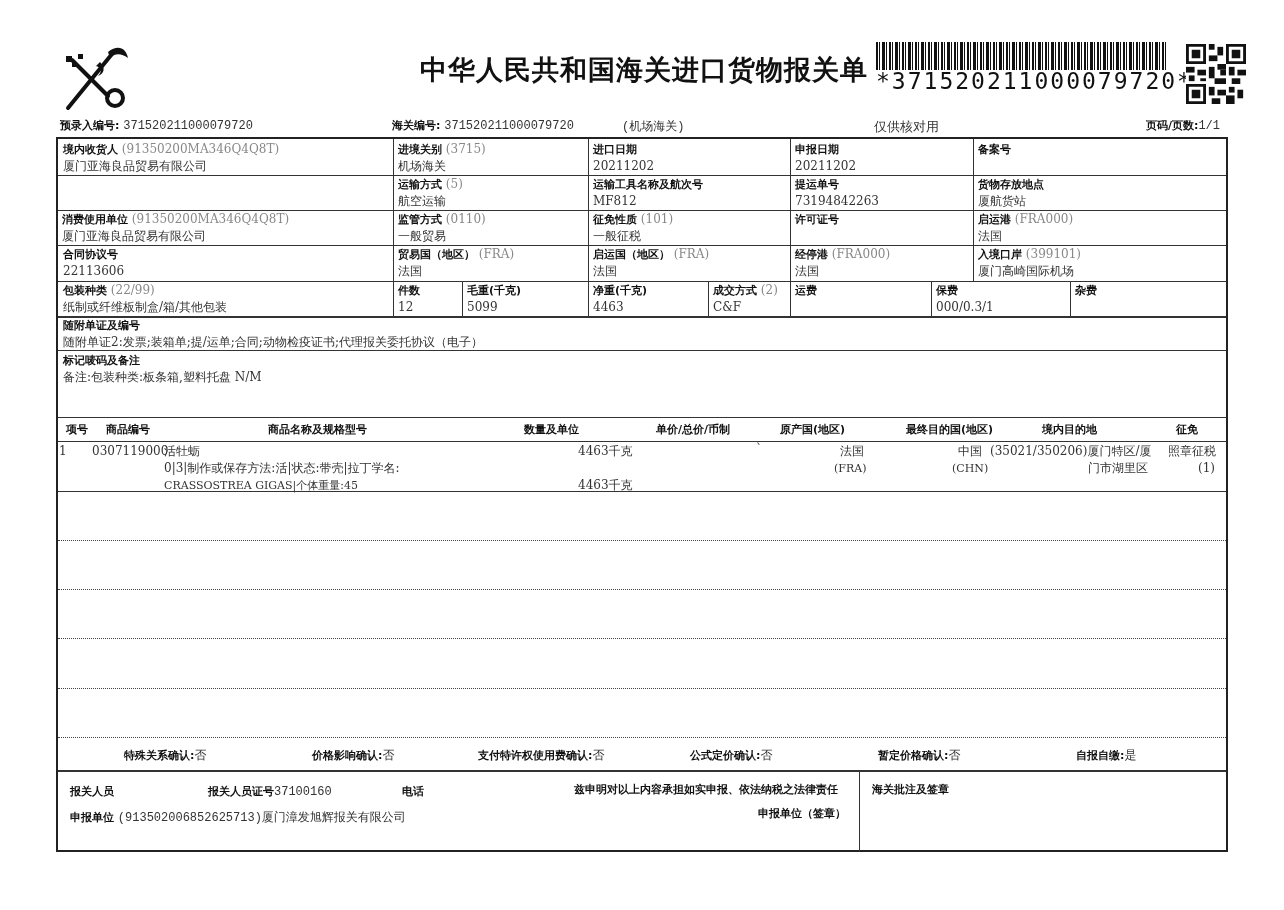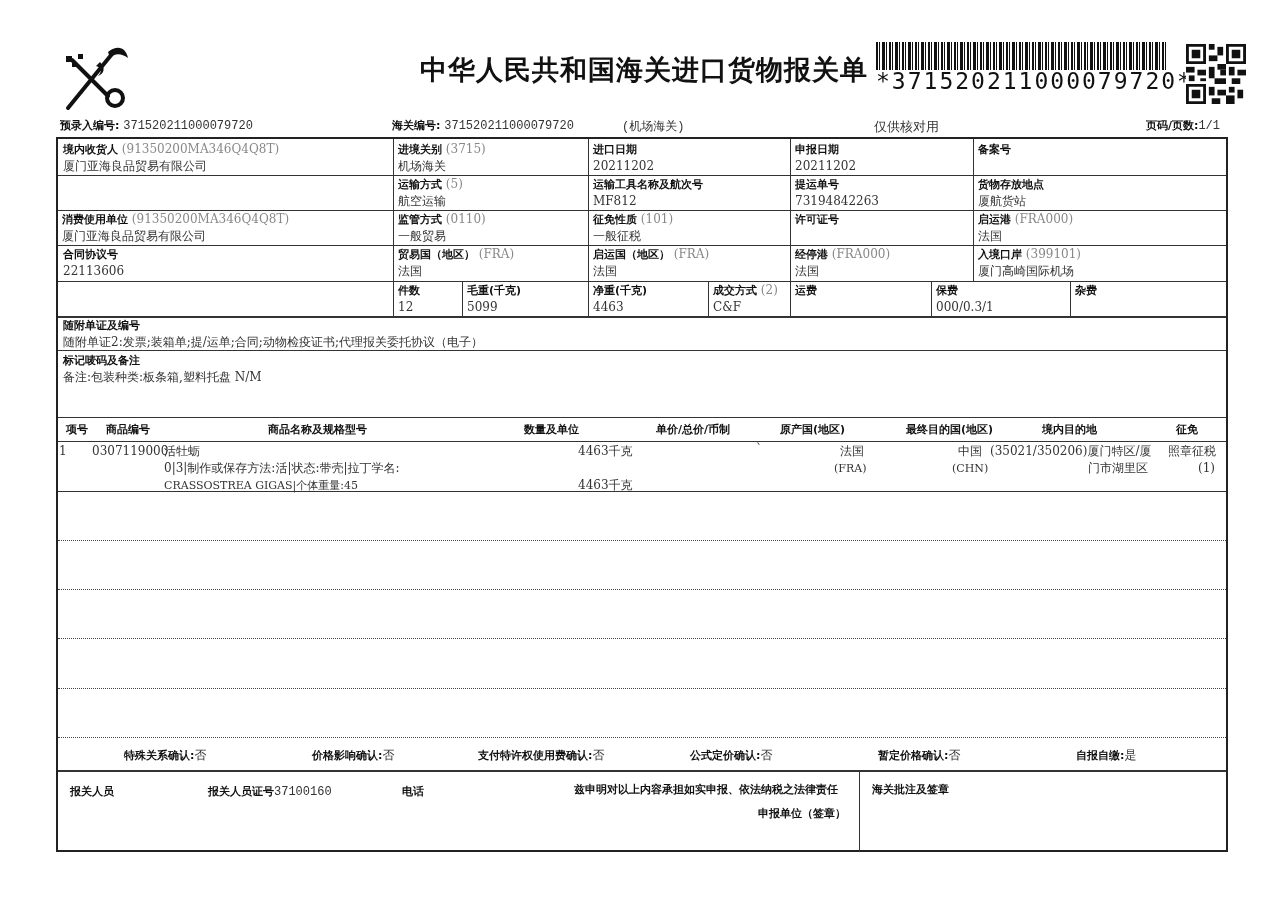--- a/index.html
+++ b/index.html
@@ -203,20 +203,24 @@
   </div>
   <div class="cell" style="left:737px; top:107px;">
     <span class="lbl">经停港</span> <span class="code">(FRA000)</span><br>
     <span class="val">法国</span>
   </div>
   <div class="cell" style="left:920px; top:107px;">
     <span class="lbl">入境口岸</span> <span class="code">(399101)</span><br>
     <span class="val">厦门高崎国际机场</span>
   </div>
 
+  <div class="cell" style="left:5px; top:143px;">
+    <span class="lbl">包装种类</span> <span class="code">(22/99)</span><br>
+    <span class="val">纸制或纤维板制盒/箱/其他包装</span>
+  </div>
   <div class="cell" style="left:340px; top:143px;">
     <span class="lbl">件数</span><br>
     <span class="val">12</span>
   </div>
   <div class="cell" style="left:409px; top:143px;">
     <span class="lbl">毛重(千克)</span><br>
     <span class="val">5099</span>
   </div>
   <div class="cell" style="left:535px; top:143px;">
     <span class="lbl">净重(千克)</span><br>
@@ -303,20 +307,23 @@
 
   <div class="conf" style="left:12px; top:645px;">
     <span class="b">报关人员</span>
   </div>
   <div class="conf" style="left:150px; top:645px;">
     <span class="b">报关人员证号</span><span class="s">37100160</span>
   </div>
   <div class="conf" style="left:344px; top:645px;">
     <span class="b">电话</span>
   </div>
+  <div class="conf" style="left:12px; top:670px;">
+    <span class="b">申报单位</span> <span class="s">(913502006852625713)厦门漳发旭辉报关有限公司</span>
+  </div>
   <div class="conf" style="left:516px; top:643px;">
     <span class="b">兹申明对以上内容承担如实申报、依法纳税之法律责任</span>
   </div>
   <div class="conf" style="left:700px; top:667px;">
     <span class="b">申报单位（签章）</span>
   </div>
   <div class="conf" style="left:814px; top:643px;">
     <span class="b">海关批注及签章</span>
   </div>
 </div>

